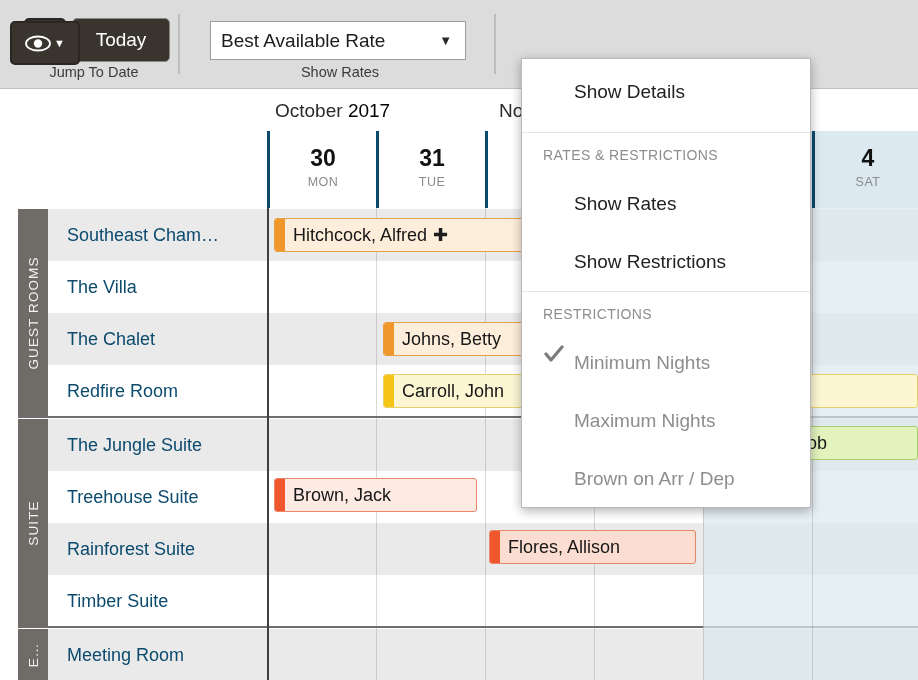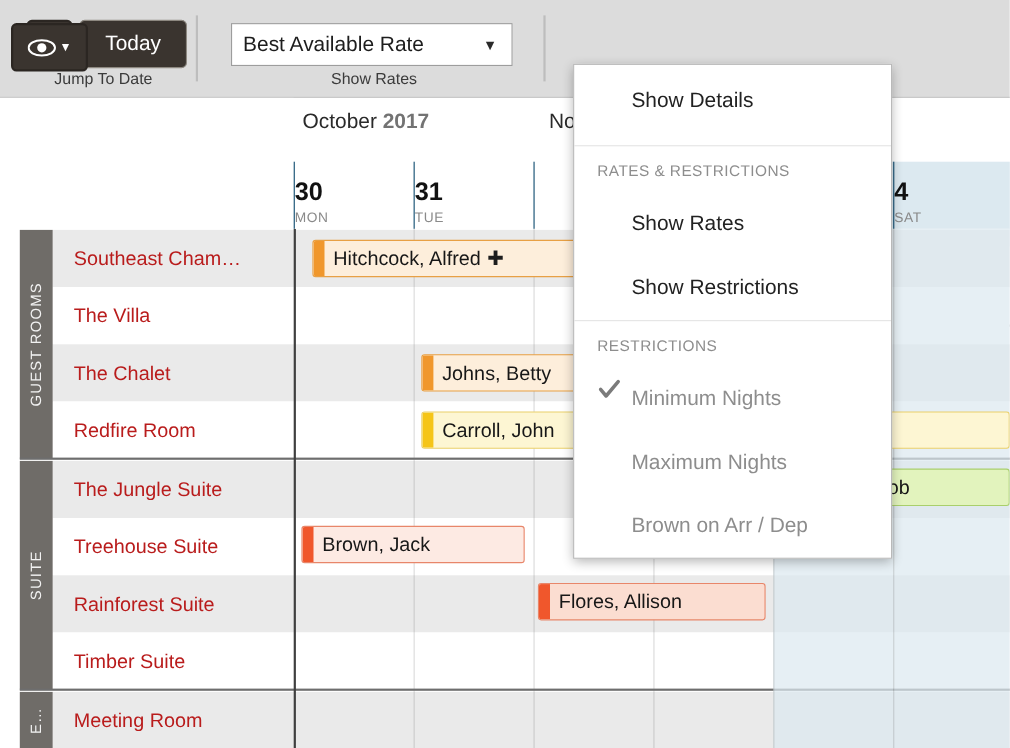--- a/index.html
+++ b/index.html
@@ -66,44 +66,44 @@
   
   .cal-header{
     position:absolute;left:0;top:89px;width:918px;height:119px;
     background:#fff;box-sizing:border-box;
   }
   .corner{position:absolute;left:0;top:0;width:267px;height:119px;background:#fff;}
   .month-row{position:absolute;left:267px;top:0;height:42px;width:651px;}
   .month-label{
     position:absolute;top:11px;font-size:19px;white-space:nowrap;color:#2a2a2a;
   }
-  .month-label .yr{color:#737373;font-weight:bold;}
+  .month-label .yr{color:#000000;}
   .days-row{position:absolute;left:267px;top:42px;height:77px;width:651px;}
   .day-cell{
-    position:absolute;top:16px;width:109px;height:77px;box-sizing:border-box;
-    border-left:1px solid #0c4a6e;text-align:left;
+    position:absolute;top:0;width:109px;height:77px;box-sizing:border-box;
+    border-left:3px solid #0c4a6e;text-align:center;
   }
   .day-cell.weekend{background:#dce9f0;}
   .day-num{margin-top:16px;font-size:23px;font-weight:bold;color:#111;line-height:1;}
   .day-dow{margin-top:5px;font-size:12.5px;color:#8a8a8a;letter-spacing:.5px;}
   .hdr-bottom-rule{position:absolute;left:0;top:206px;width:918px;height:2px;background:#4a4a4a;}
 
   
   .grid{position:absolute;left:0;top:208px;width:918px;height:472px;overflow:hidden;background:#fff;}
   .gutter{position:absolute;left:18px;top:0;width:30px;background:#6f6c68;}
   .gutter-text{
     position:absolute;left:50%;top:50%;
     transform:translate(-50%,-50%) rotate(-90deg);
     white-space:nowrap;color:#f2f2f2;font-size:13.5px;letter-spacing:1.1px;
   }
   .row{position:absolute;left:48px;width:870px;height:52px;box-sizing:border-box;}
   .row .namecell{
     position:absolute;left:0;top:0;width:219px;height:52px;box-sizing:border-box;
     display:flex;align-items:center;padding-left:19px;
-    font-size:18px;color:#b91c1c;
+    font-size:18px;color:#0c4a6e;
   }
   .row .lane{position:absolute;left:219px;top:0;width:651px;height:52px;}
   .row.odd{background:#eaeaea;}
   .row.even{background:#ffffff;}
   .group-rule{position:absolute;left:18px;width:900px;height:2px;background:#6e6e6e;}
   .left-edge{position:absolute;left:267px;top:0;width:2px;height:472px;background:#3f3f3f;}
 
   
   .resv{
     position:absolute;height:34px;top:9px;box-sizing:border-box;
@@ -270,21 +270,21 @@
         <div style="position: absolute; top: 0px; height: 472px; width: 1px; left: 109px; background: rgba(120, 120, 120, 0.28);"></div>
         <div style="position: absolute; top: 0px; height: 472px; width: 1px; left: 218px; background: rgba(120, 120, 120, 0.28);"></div>
         <div style="position: absolute; top: 0px; height: 472px; width: 1px; left: 327px; background: rgba(120, 120, 120, 0.28);"></div>
         <div style="position: absolute; top: 0px; height: 472px; width: 1px; left: 436px; background: rgba(120, 120, 120, 0.28);"></div>
         <div style="position: absolute; top: 0px; height: 472px; width: 1px; left: 545px; background: rgba(120, 120, 120, 0.28);"></div>
       </div>
 
     <div class="left-edge"></div>
 
     <div id="bars" style="position:absolute;left:267px;top:0;width:651px;height:472px;">
-        <div class="resv" style="left: 17px; width: 420px; top: 10px; background: rgb(253, 238, 219); border: 1px solid rgb(232, 160, 68);">
+        <div class="resv" style="left: 7px; width: 420px; top: 10px; background: rgb(253, 238, 219); border: 1px solid rgb(232, 160, 68);">
           <span class="grip" style="background: rgb(240, 151, 44);"></span>
           <span class="label">Hitchcock, Alfred</span>
           <span class="plus">✚</span>
         </div>
         <div class="resv" style="left: 116px; width: 315px; top: 114px; background: rgb(253, 238, 219); border: 1px solid rgb(232, 160, 68);">
           <span class="grip" style="background: rgb(240, 151, 44);"></span>
           <span class="label">Johns, Betty</span>
         </div>
         <div class="resv" style="left: 116px; width: 535px; top: 166px; background: rgb(253, 246, 211); border: 1px solid rgb(234, 208, 106);">
           <span class="grip" style="background: rgb(245, 197, 24);"></span>

